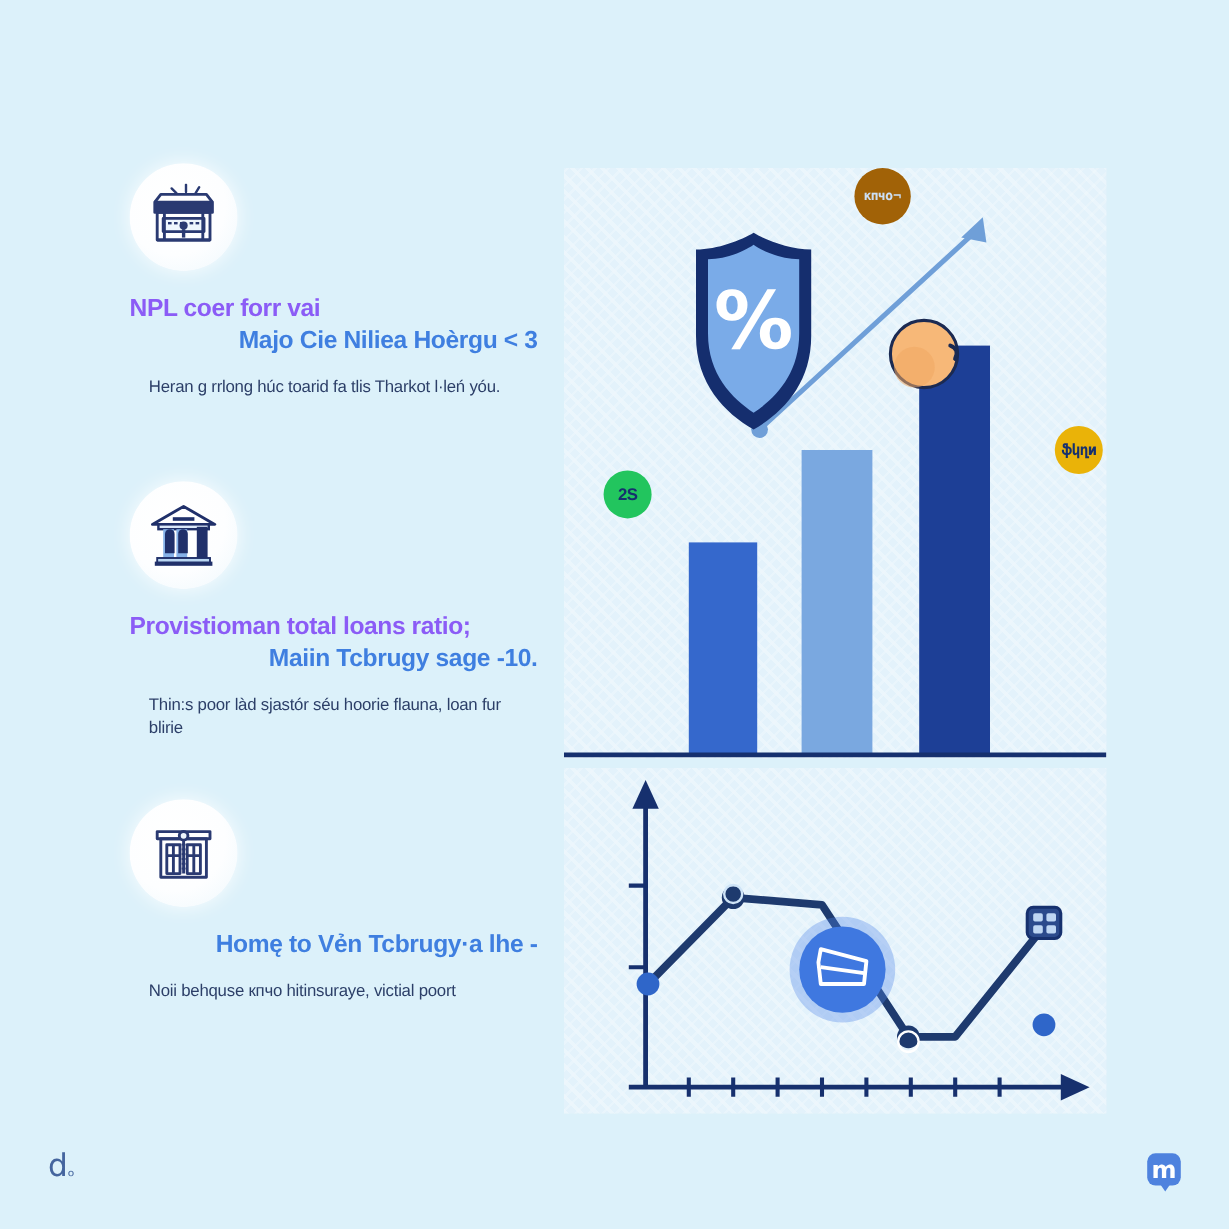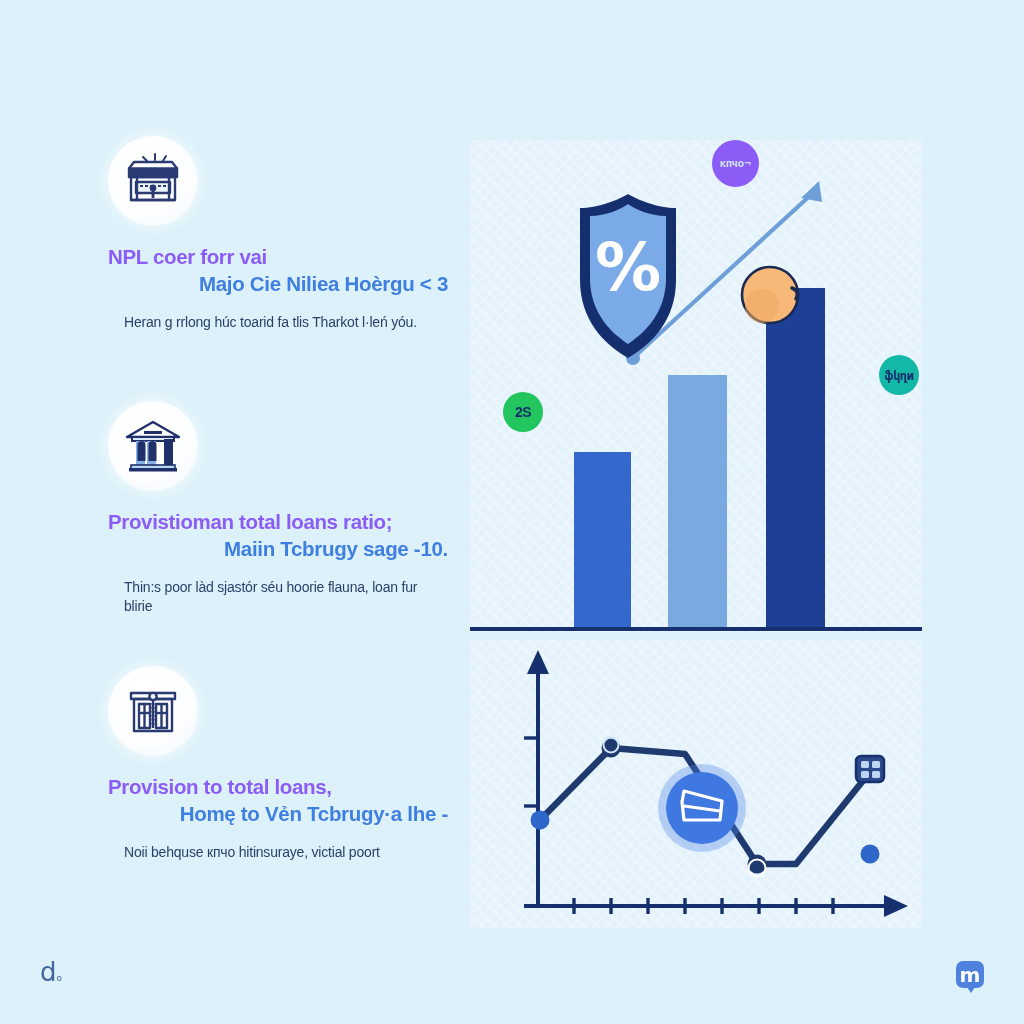--- a/index.html
+++ b/index.html
@@ -105,34 +105,34 @@
     display: flex;
     align-items: center;
     justify-content: center;
     font-weight: bold;
     color: #16306e;
     letter-spacing: -0.5px;
   }
   .badge-top {
     left: 242px; top: 0px;
     width: 47px; height: 47px;
-    background: #8b5cf6;
+    background: #a16207;
     color: #ccdff5;
     font-size: 11px;
   }
   .badge-left {
     left: 33px; top: 252px;
     width: 40px; height: 40px;
     background: #22c55e;
     font-size: 14px;
   }
   .badge-right {
     left: 409px; top: 215px;
     width: 40px; height: 40px;
-    background: #14b8a6;
+    background: #eab308;
     font-size: 13px;
   }
   .badge-glyph {
     font-family: "DejaVu Sans", sans-serif;
     transform: scaleX(0.85);
     white-space: nowrap;
   }
 
   
   .wm-left {
@@ -245,21 +245,20 @@
           <g fill="#2a3a72">
             <rect x="28.4" y="20" width="3.2" height="1.6"></rect>
             <rect x="28.4" y="24" width="3.2" height="1.6"></rect>
             <rect x="28.4" y="28" width="3.2" height="1.6"></rect>
             <rect x="28.4" y="32" width="3.2" height="1.6"></rect>
             <rect x="28.4" y="36" width="3.2" height="1.6"></rect>
             <rect x="28.4" y="40" width="3.2" height="1.6"></rect>
           </g>
         </svg>
       </div>
-      <p class="f-title">Provision to total loans,</p>
       <p class="f-sub">Homę to Vẻn Tcbrugy·a lhe -</p>
       <p class="f-body">Noii behquse кпчо hitinsuraye, victial poort</p>
     </div>
   </div>
 
   <div class="panel panel-bars">
     <div class="texture"></div>
 
     <svg class="svg-abs" width="452" height="492" viewBox="0 0 452 492">
 

